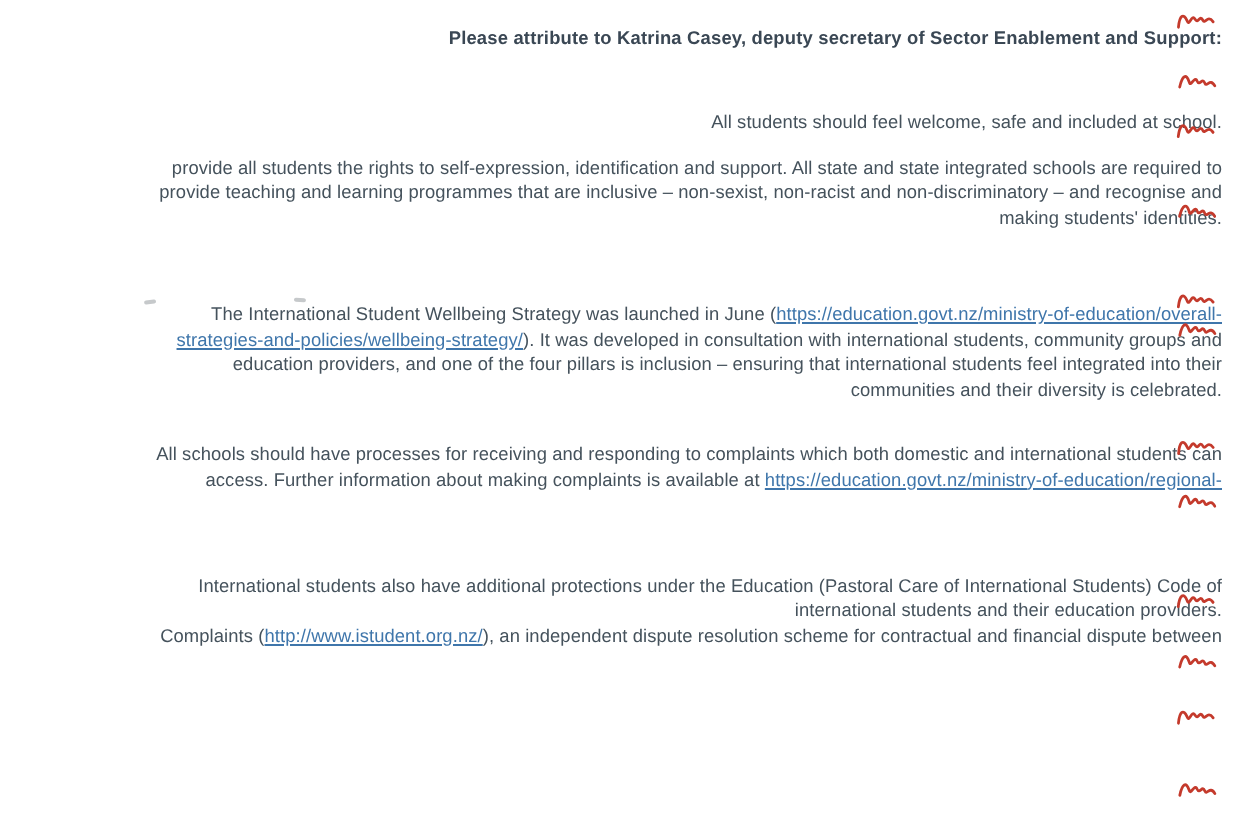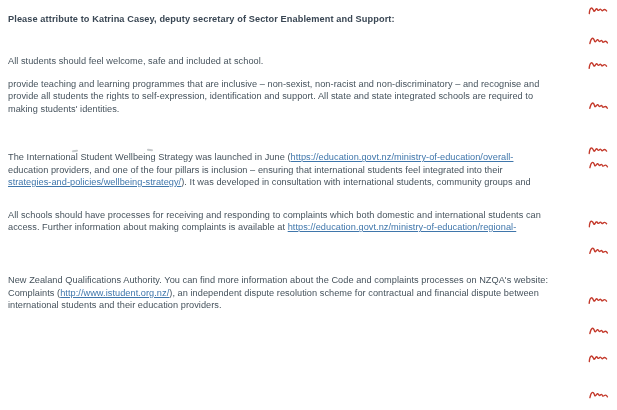--- a/index.html
+++ b/index.html
@@ -16,20 +16,21 @@
   }
   .doc {
     position: absolute;
     left: 8px;
     top: 0;
     width: 603px;
     font-size: 9.2px;
     line-height: 12.5px;
     color: var(--body-color, #45525c);
     letter-spacing: 0.05px;
+    text-align: right;
   }
   .para { margin: 0; }
   .para.bold {
     font-weight: bold;
     color: var(--heading-color, #3a4754);
     letter-spacing: 0.1px;
   }
   .para:nth-child(1) { margin-top: 13px; }
   .para:nth-child(2) { margin-top: 29px; }
   .para:nth-child(3) { margin-top: 10.5px; }
@@ -69,37 +70,38 @@
 <body>
 
 <div class="doc">
     <div class="para bold">
       <div class="line"><span>Please attribute to Katrina Casey, deputy secretary of Sector Enablement and Support:</span></div>
     </div>
     <div class="para">
       <div class="line"><span>All students should feel welcome, safe and included at school.</span></div>
     </div>
     <div class="para">
+      <div class="line"><span>provide all students the rights to self-expression, identification and support. All state and state integrated schools are required to</span></div>
       <div class="line"><span>provide teaching and learning programmes that are inclusive – non-sexist, non-racist and non-discriminatory – and recognise and</span></div>
-      <div class="line"><span>provide all students the rights to self-expression, identification and support. All state and state integrated schools are required to</span></div>
       <div class="line"><span>making students' identities.</span></div>
     </div>
     <div class="para">
       <div class="line"><span>The International Student Wellbeing Strategy was launched in June (</span><a class="link">https://education.govt.nz/ministry-of-education/overall-</a></div>
+      <div class="line"><a class="link">strategies-and-policies/wellbeing-strategy/</a><span>). It was developed in consultation with international students, community groups and</span></div>
       <div class="line"><span>education providers, and one of the four pillars is inclusion – ensuring that international students feel integrated into their</span></div>
-      <div class="line"><a class="link">strategies-and-policies/wellbeing-strategy/</a><span>). It was developed in consultation with international students, community groups and</span></div>
+      <div class="line"><span>communities and their diversity is celebrated.</span></div>
     </div>
     <div class="para">
       <div class="line"><span>All schools should have processes for receiving and responding to complaints which both domestic and international students can</span></div>
       <div class="line"><span>access. Further information about making complaints is available at </span><a class="link">https://education.govt.nz/ministry-of-education/regional-</a></div>
     </div>
     <div class="para">
-      <div class="line"><span>New Zealand Qualifications Authority. You can find more information about the Code and complaints processes on NZQA's website:</span></div>
+      <div class="line"><span>International students also have additional protections under the Education (Pastoral Care of International Students) Code of</span></div>
+      <div class="line"><span>international students and their education providers.</span></div>
       <div class="line"><span>Complaints (</span><a class="link">http://www.istudent.org.nz/</a><span>), an independent dispute resolution scheme for contractual and financial dispute between</span></div>
-      <div class="line"><span>international students and their education providers.</span></div>
     </div>
   </div>
 <div class="annotation-layer">
     <div class="scribble" style="left: 588px; top: 4px; transform: rotate(-4deg);">
       <svg width="20" height="12" viewBox="0 0 20 12">
         <path d="M1 9 C2 3 4 2 5.5 6 C6.5 9.5 8 2.5 9.5 5.5 C11 8.5 12 3 13.5 6.5 C14.5 8.5 16 3.5 18.5 7.5" fill="none" stroke="#c43a2c" stroke-width="1.4" stroke-linecap="round"></path>
       </svg>
     </div>
     <div class="scribble" style="left: 589px; top: 35px; transform: rotate(3deg);">
       <svg width="20" height="12" viewBox="0 0 20 12">

